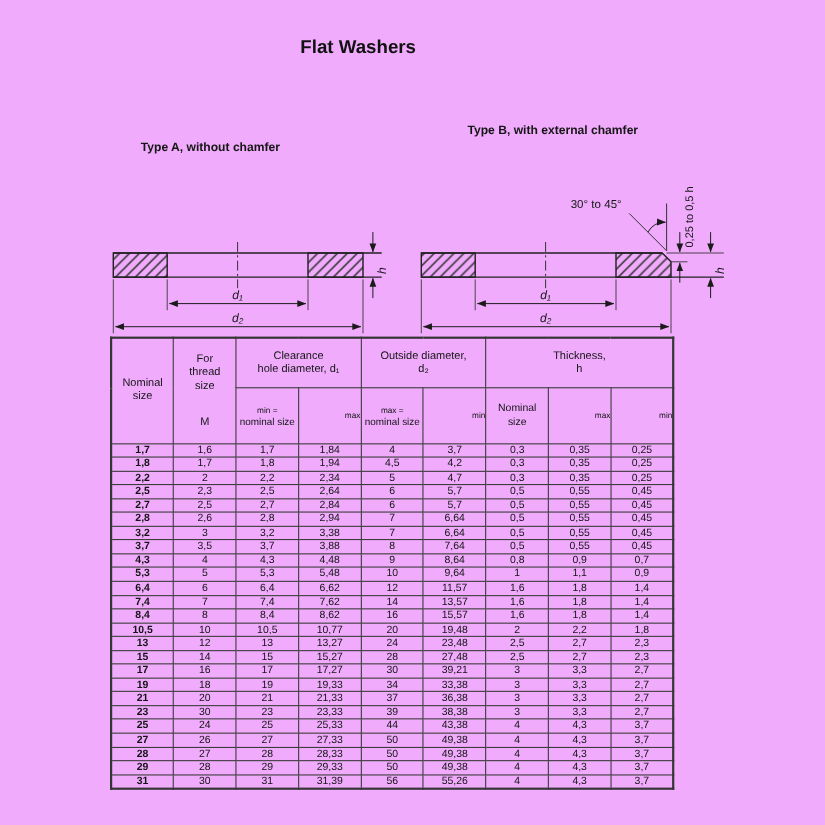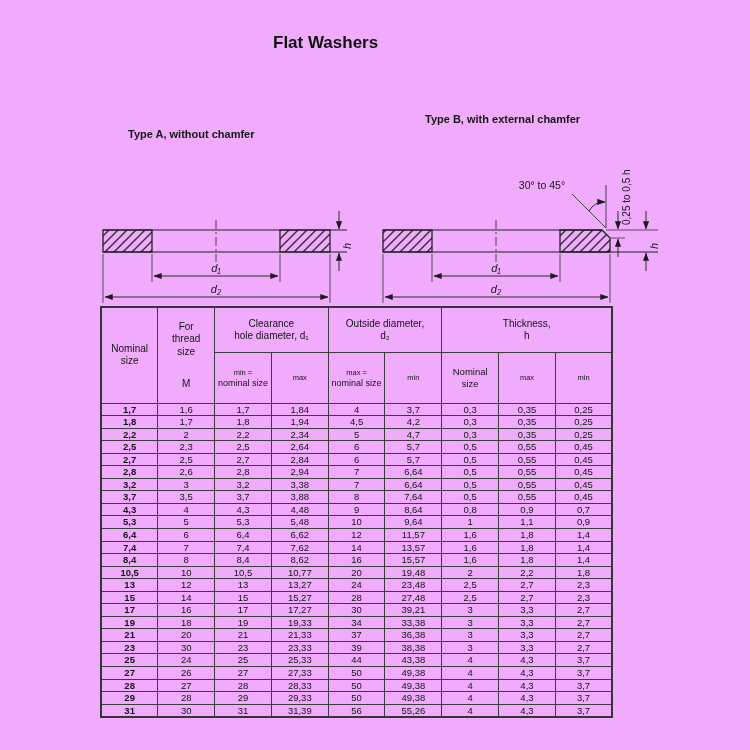--- a/index.html
+++ b/index.html
@@ -25,21 +25,21 @@
     border:1px solid #3c3c3c;padding:0;text-align:center;vertical-align:middle;
     overflow:hidden;
   }
   .dim-table{border:2px solid #353535;}
   .dim-table thead tr.grp th{height:31px;font-weight:normal;font-size:10px;white-space:pre-line;line-height:1.25;}
   .dim-table thead tr.sub th{height:35px;font-weight:normal;white-space:pre-line;line-height:1.2;}
   .dim-table th.span2{white-space:pre-line;font-weight:normal;font-size:10px;line-height:1.25;}
   .dim-table th .m-label{margin-top:7px;font-size:10px;}
   .dim-table tr.sub th.sub-eq{font-size:9px;}
   .dim-table tr.sub th.sub-eq::first-line{font-size:7.5px;}
-  .dim-table tr.sub th.sub-mm{font-size:7.5px;}
+  .dim-table tr.sub th.sub-mm{font-size:7.5px;text-align:right;}
   .dim-table tr.sub th.sub-nom{font-size:9.5px;}
   .dim-table tbody td{height:11.56px;line-height:1;}
   .dim-table tbody td.b{font-weight:bold;}
   .dim-table colgroup col{width:56.8px;}
 </style>
 </head>
 <body>
 
 <div class="page">
 

